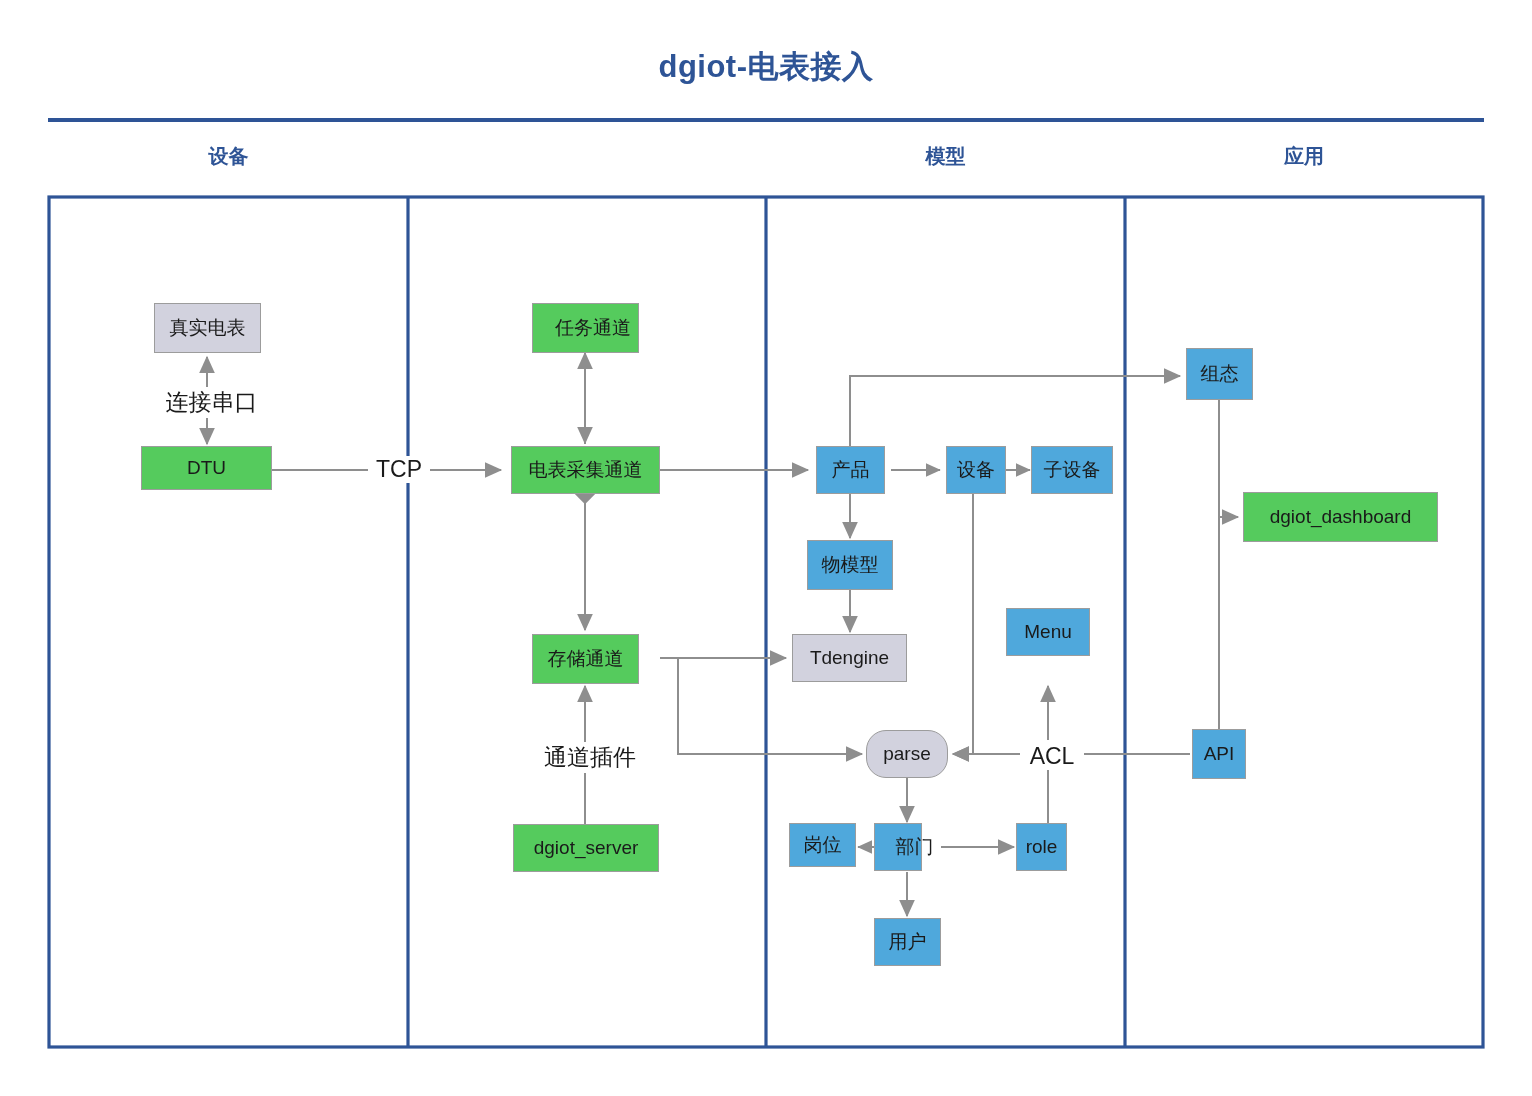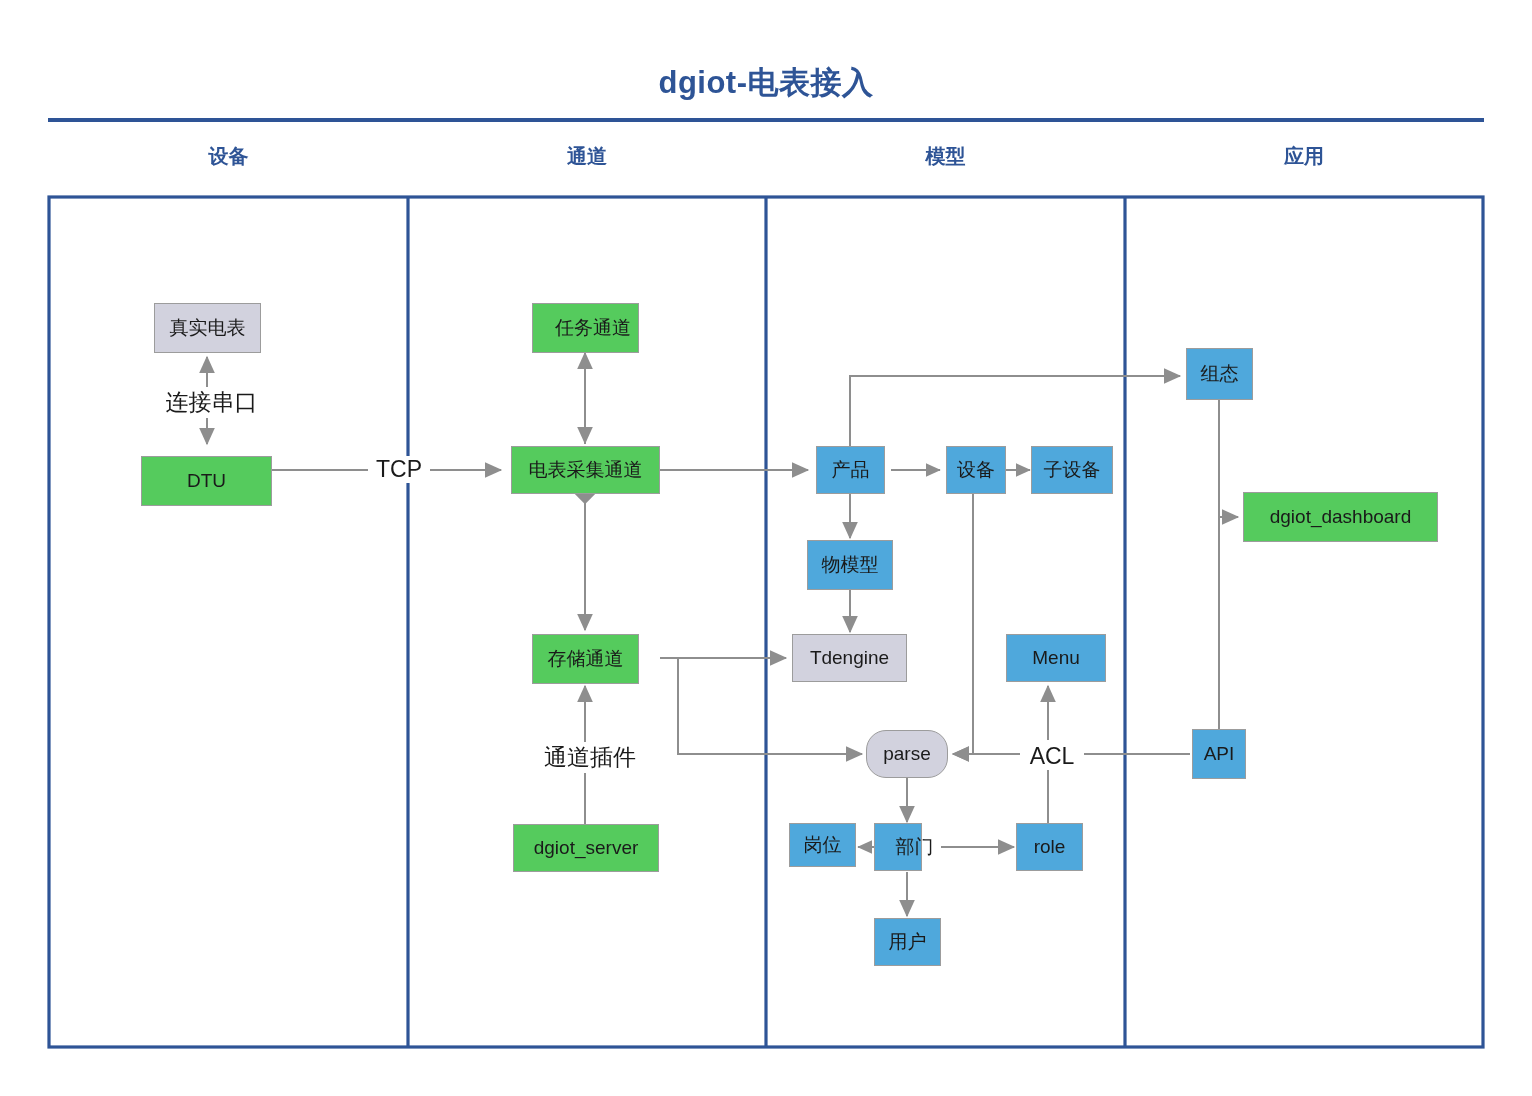--- a/index.html
+++ b/index.html
@@ -1,20 +1,20 @@
 <!DOCTYPE html>
 <html><head>
 <meta charset="utf-8">
 <style>
   html,body{margin:0;padding:0;background:#ffffff;}
   body{width:1532px;height:1096px;font-family:"Liberation Sans","DejaVu Sans",sans-serif;overflow:hidden;}
   #root{position:relative;width:1532px;height:1096px;}
   #title{
     position:absolute;left:0;top:46px;width:1532px;text-align:center;
-    font-size:31px;font-weight:bold;color:#2E5496;letter-spacing:.5px;margin-top:16px;
+    font-size:31px;font-weight:bold;color:#2E5496;letter-spacing:.5px;
   }
   #titlerule{position:absolute;left:48px;top:118px;width:1436px;height:4px;background:#2E5496;}
   .colhead{
     position:absolute;top:143px;text-align:center;
     font-size:20px;font-weight:bold;color:#2E5496;
   }
   svg{position:absolute;left:0;top:0;width:1532px;height:1096px;}
   .node{position:absolute;box-sizing:border-box;border:1.6px solid #9C9C9C;
     display:flex;align-items:center;justify-content:center;
     font-size:19px;color:#1a1a1a;white-space:nowrap;}
@@ -26,21 +26,20 @@
 </style>
 </head>
 <body>
 
 <div id="root">
 
   <div id="title">dgiot-电表接入</div>
   <div id="titlerule"></div>
 
   <div class="colhead" style="left:49px;width:359px;">设备</div>
-  <div class="colhead" style="left:408px;width:358px;">通道</div>
   <div class="colhead" style="left:766px;width:359px;">模型</div>
   <div class="colhead" style="left:1125px;width:358px;">应用</div>
 
   <svg viewBox="0 0 1532 1096">
     <defs>
       <marker id="ar" markerWidth="9" markerHeight="9" refX="8" refY="4.5" orient="auto" markerUnits="strokeWidth">
         <path d="M0,0.6 L8.6,4.5 L0,8.4 z" fill="#8E8E8E"></path>
       </marker>
       <marker id="arS" markerWidth="8" markerHeight="8" refX="7.2" refY="4" orient="auto" markerUnits="strokeWidth">
         <path d="M0,0.5 L7.6,4 L0,7.5 z" fill="#8E8E8E"></path>
@@ -102,37 +101,37 @@
       <line x1="941" y1="847" x2="1014" y2="847" marker-end="url(#ar)"></line>
 
       <line x1="907" y1="872" x2="907" y2="916" marker-end="url(#ar)"></line>
 
       <path d="M1219,400 L1219,754"></path>
       <line x1="1219" y1="517" x2="1238" y2="517" marker-end="url(#ar)"></line>
     </g>
   </svg>
 
   <div class="node gray" style="left:154px;top:303px;width:107px;height:50px;">真实电表</div>
-  <div class="node green" style="left:141px;top:446px;width:131px;height:50px;margin-top:10px;">DTU</div>
+  <div class="node green" style="left:141px;top:446px;width:131px;height:44px;">DTU</div>
 
   <div class="node green" style="left:532px;top:303px;width:107px;height:50px;padding-left:15px;">任务通道</div>
   <div class="node green" style="left:511px;top:446px;width:149px;height:48px;">电表采集通道</div>
   <div class="node green" style="left:532px;top:634px;width:107px;height:50px;">存储通道</div>
   <div class="node green" style="left:513px;top:824px;width:146px;height:48px;">dgiot_server</div>
 
   <div class="node blue" style="left:816px;top:446px;width:69px;height:48px;">产品</div>
   <div class="node blue" style="left:946px;top:446px;width:60px;height:48px;">设备</div>
   <div class="node blue" style="left:1031px;top:446px;width:82px;height:48px;">子设备</div>
   <div class="node blue" style="left:807px;top:540px;width:86px;height:50px;">物模型</div>
   <div class="node gray" style="left:792px;top:634px;width:115px;height:48px;">Tdengine</div>
-  <div class="node blue" style="left:1006px;top:634px;width:100px;height:48px;">Menu</div>
+  <div class="node blue" style="left:1006px;top:608px;width:84px;height:48px;">Menu</div>
   <div class="node gray" style="left:866px;top:730px;width:82px;height:48px;border-radius:20px;">parse</div>
   <div class="node blue" style="left:789px;top:823px;width:67px;height:44px;">岗位</div>
   <div class="node blue" style="left:874px;top:823px;width:48px;height:48px;padding-left:33px;">部门</div>
-  <div class="node blue" style="left:1016px;top:823px;width:67px;height:48px;">role</div>
+  <div class="node blue" style="left:1016px;top:823px;width:51px;height:48px;">role</div>
   <div class="node blue" style="left:874px;top:918px;width:67px;height:48px;">用户</div>
 
   <div class="node blue" style="left:1186px;top:348px;width:67px;height:52px;">组态</div>
   <div class="node green" style="left:1243px;top:492px;width:195px;height:50px;">dgiot_dashboard</div>
   <div class="node blue" style="left:1192px;top:729px;width:54px;height:50px;">API</div>
 
   <div class="edgelabel" style="left:161px;top:387px;width:93px;">连接串口</div>
   <div class="edgelabel" style="left:368px;top:456px;width:54px;text-align:center;">TCP</div>
   <div class="edgelabel" style="left:531px;top:742px;width:110px;">通道插件</div>
   <div class="edgelabel" style="left:1020px;top:743px;width:56px;">ACL</div>

